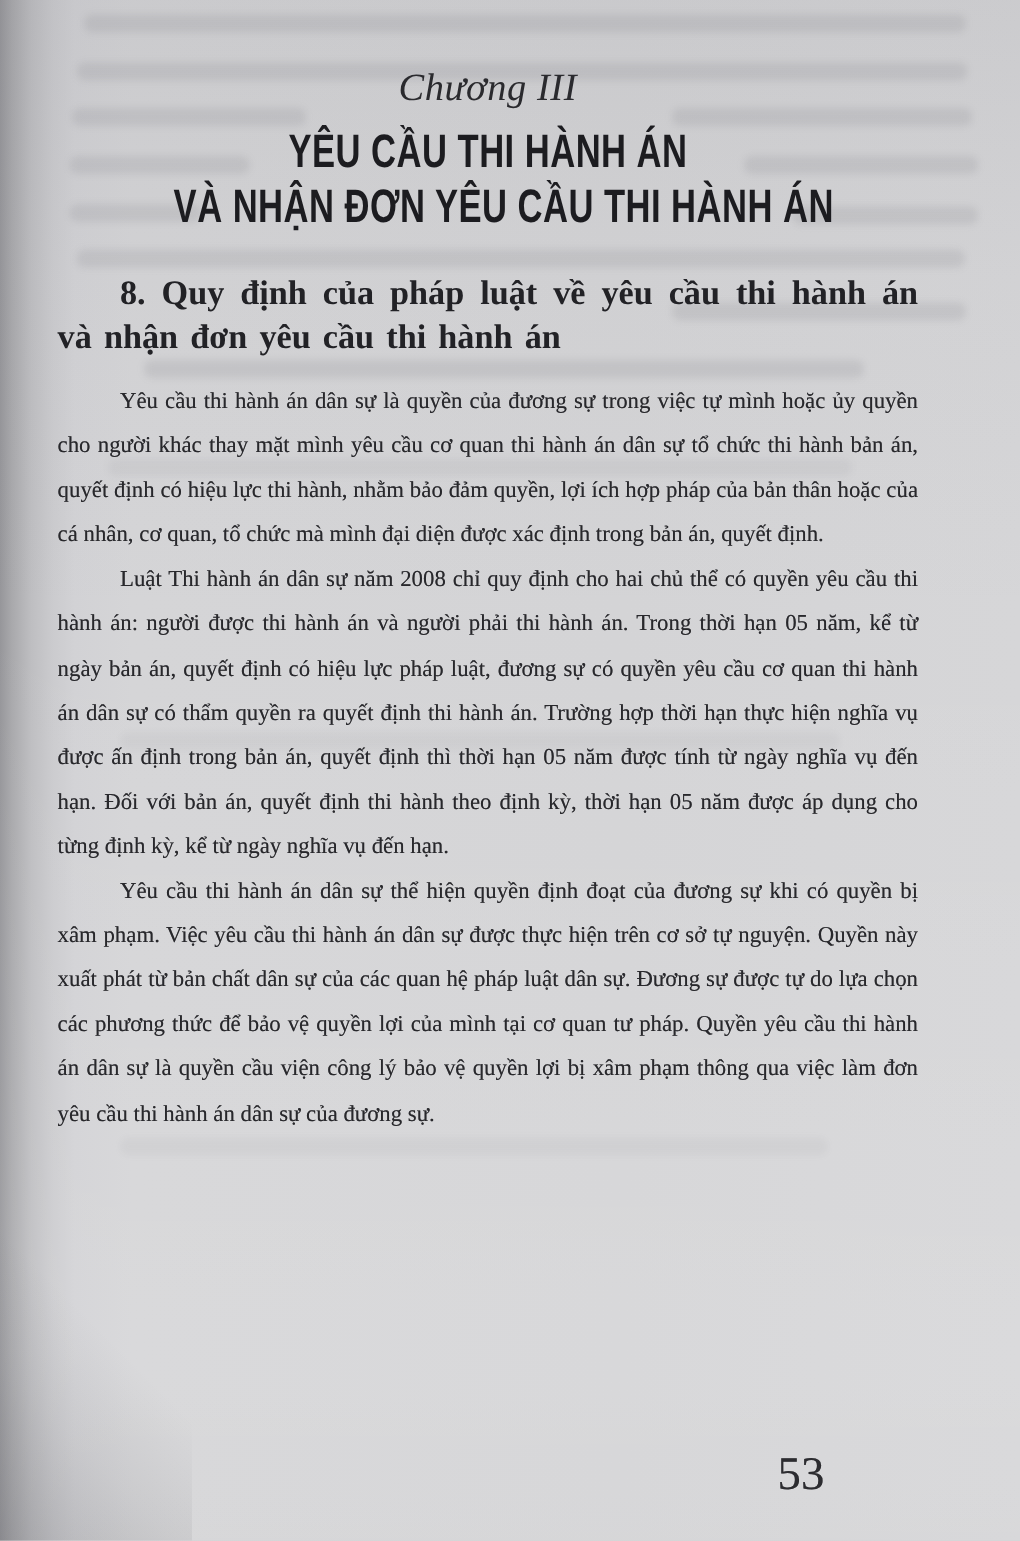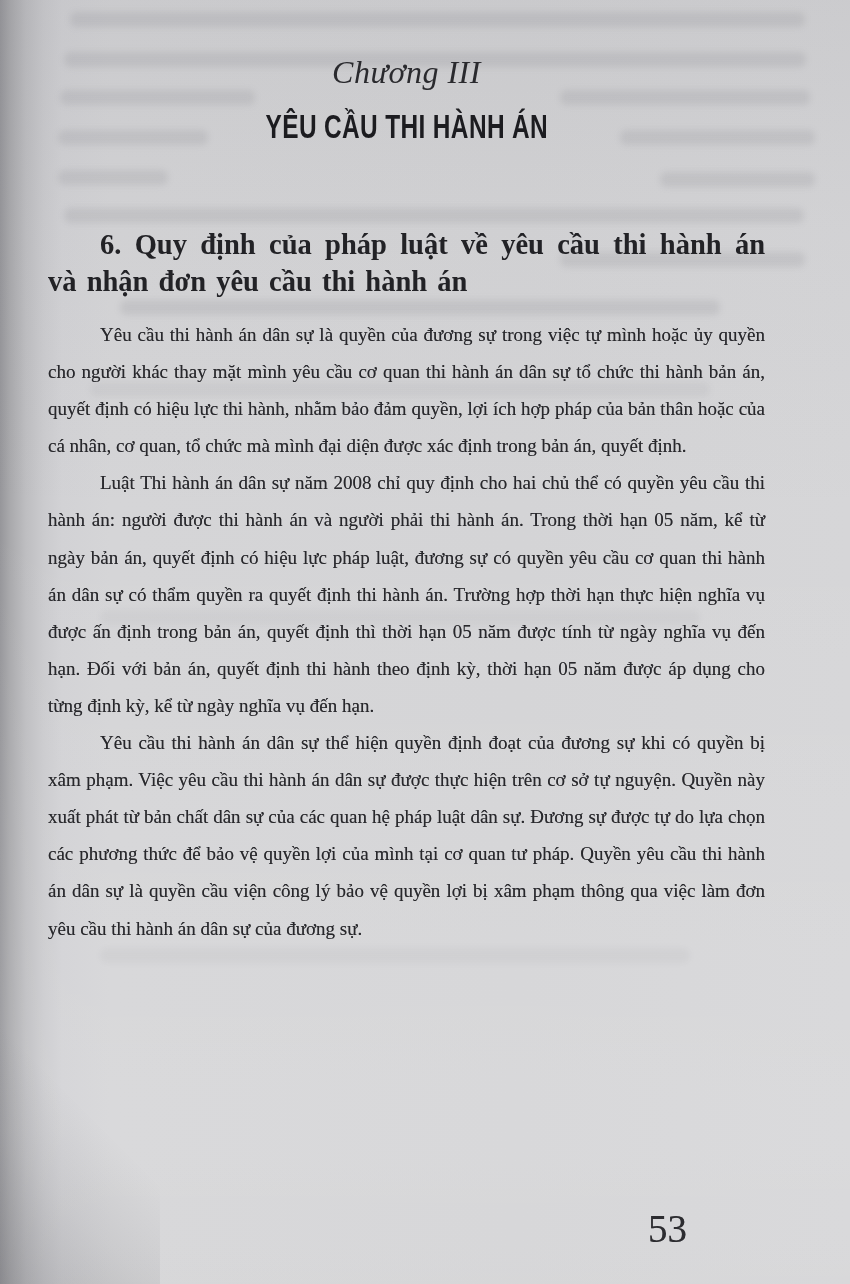--- a/index.html
+++ b/index.html
@@ -34,21 +34,21 @@
     font-style:italic;
     font-size:32px;
     letter-spacing:0.5px;
     color:#2a2a2e;
   }
   .title{
     position:absolute;top:104px;left:0;width:100%;
     text-align:center;
     font-family:"Liberation Sans","DejaVu Sans",sans-serif;
     font-weight:bold;
-    font-size:33px;
+    font-size:39px;
     line-height:46px;
     color:#1c1c20;
   }
   .title .tline{
     display:inline-block;
     transform:scaleX(0.74);
     transform-origin:50% 50%;
     white-space:nowrap;
     letter-spacing:0.5px;
   }
@@ -113,23 +113,24 @@
   <div class="ghost" style="top:948px;left:100px;width:590px;opacity:0.45;"></div>
 
   <div class="edge-corner"></div>
 
   <div class="content">
 
     <div class="chapter">Chương III</div>
 
     <div class="title">
       <span class="trow"><span class="tline">YÊU CẦU THI HÀNH ÁN</span></span>
+      <span class="trow"><span class="tline">VÀ NHẬN ĐƠN YÊU CẦU THI HÀNH ÁN</span></span>
     </div>
 
-    <p class="heading">6. Quy định của pháp luật về yêu cầu thi hành án và nhận đơn yêu cầu thi hành án</p>
+    <p class="heading">8. Quy định của pháp luật về yêu cầu thi hành án và nhận đơn yêu cầu thi hành án</p>
 
     <div class="bodytext">
       <p>Yêu cầu thi hành án dân sự là quyền của đương sự trong việc tự mình hoặc ủy quyền cho người khác thay mặt mình yêu cầu cơ quan thi hành án dân sự tổ chức thi hành bản án, quyết định có hiệu lực thi hành, nhằm bảo đảm quyền, lợi ích hợp pháp của bản thân hoặc của cá nhân, cơ quan, tổ chức mà mình đại diện được xác định trong bản án, quyết định.</p>
       <p>Luật Thi hành án dân sự năm 2008 chỉ quy định cho hai chủ thể có quyền yêu cầu thi hành án: người được thi hành án và người phải thi hành án. Trong thời hạn 05 năm, kể từ ngày bản án, quyết định có hiệu lực pháp luật, đương sự có quyền yêu cầu cơ quan thi hành án dân sự có thẩm quyền ra quyết định thi hành án. Trường hợp thời hạn thực hiện nghĩa vụ được ấn định trong bản án, quyết định thì thời hạn 05 năm được tính từ ngày nghĩa vụ đến hạn. Đối với bản án, quyết định thi hành theo định kỳ, thời hạn 05 năm được áp dụng cho từng định kỳ, kể từ ngày nghĩa vụ đến hạn.</p>
       <p>Yêu cầu thi hành án dân sự thể hiện quyền định đoạt của đương sự khi có quyền bị xâm phạm. Việc yêu cầu thi hành án dân sự được thực hiện trên cơ sở tự nguyện. Quyền này xuất phát từ bản chất dân sự của các quan hệ pháp luật dân sự. Đương sự được tự do lựa chọn các phương thức để bảo vệ quyền lợi của mình tại cơ quan tư pháp. Quyền yêu cầu thi hành án dân sự là quyền cầu viện công lý bảo vệ quyền lợi bị xâm phạm thông qua việc làm đơn yêu cầu thi hành án dân sự của đương sự.</p>
     </div>
 
     <div class="pagenum">53</div>
 
   </div>

